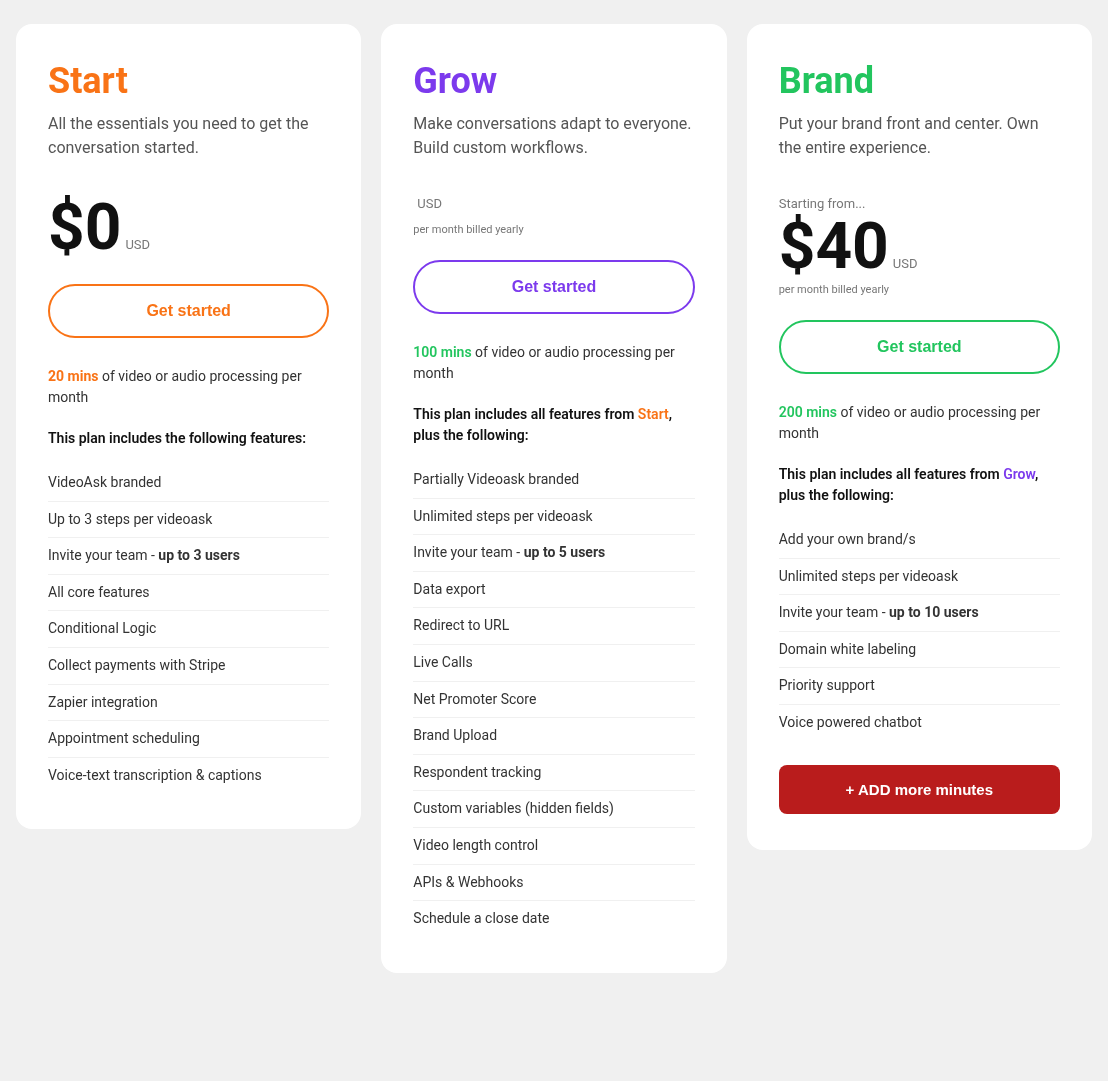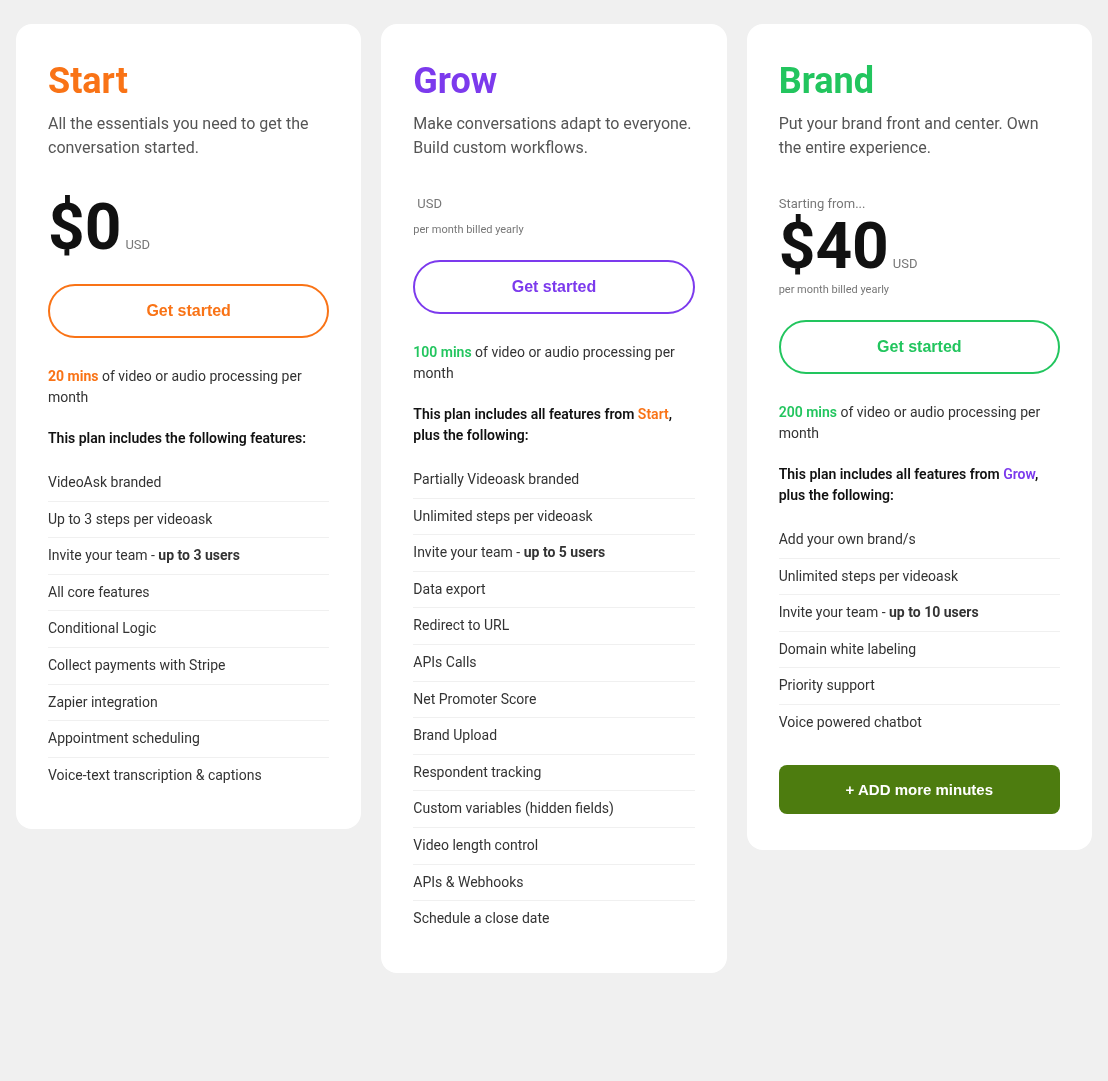--- a/index.html
+++ b/index.html
@@ -126,21 +126,21 @@
     }
     .add-minutes-btn {
       display: block;
       width: 100%;
       padding: 16px;
       border-radius: 8px;
       font-size: 15px;
       font-weight: 600;
       text-align: center;
       cursor: pointer;
-      background: #4d7c0f;
+      background: #b91c1c;
       color: #fff;
       border: none;
       margin-top: 24px;
     }
   </style>
 </head>
 <body>
 
 <div class="plans-container">
 <div class="plan-card">
@@ -181,21 +181,21 @@
   </div>
       <div class="features-header">
       This plan includes all features from <span class="plan-ref-start">Start</span>, plus the following:
     </div>
       <ul class="feature-list">
         <li>Partially Videoask branded</li>
         <li>Unlimited steps per videoask</li>
         <li>Invite your team - <b>up to 5 users</b></li>
         <li>Data export</li>
         <li>Redirect to URL</li>
-        <li>APIs Calls</li>
+        <li>Live Calls</li>
         <li>Net Promoter Score</li>
         <li>Brand Upload</li>
         <li>Respondent tracking</li>
         <li>Custom variables (hidden fields)</li>
         <li>Video length control</li>
         <li>APIs &amp; Webhooks</li>
         <li>Schedule a close date</li>
       </ul>
     </div>
     <div class="plan-card">

